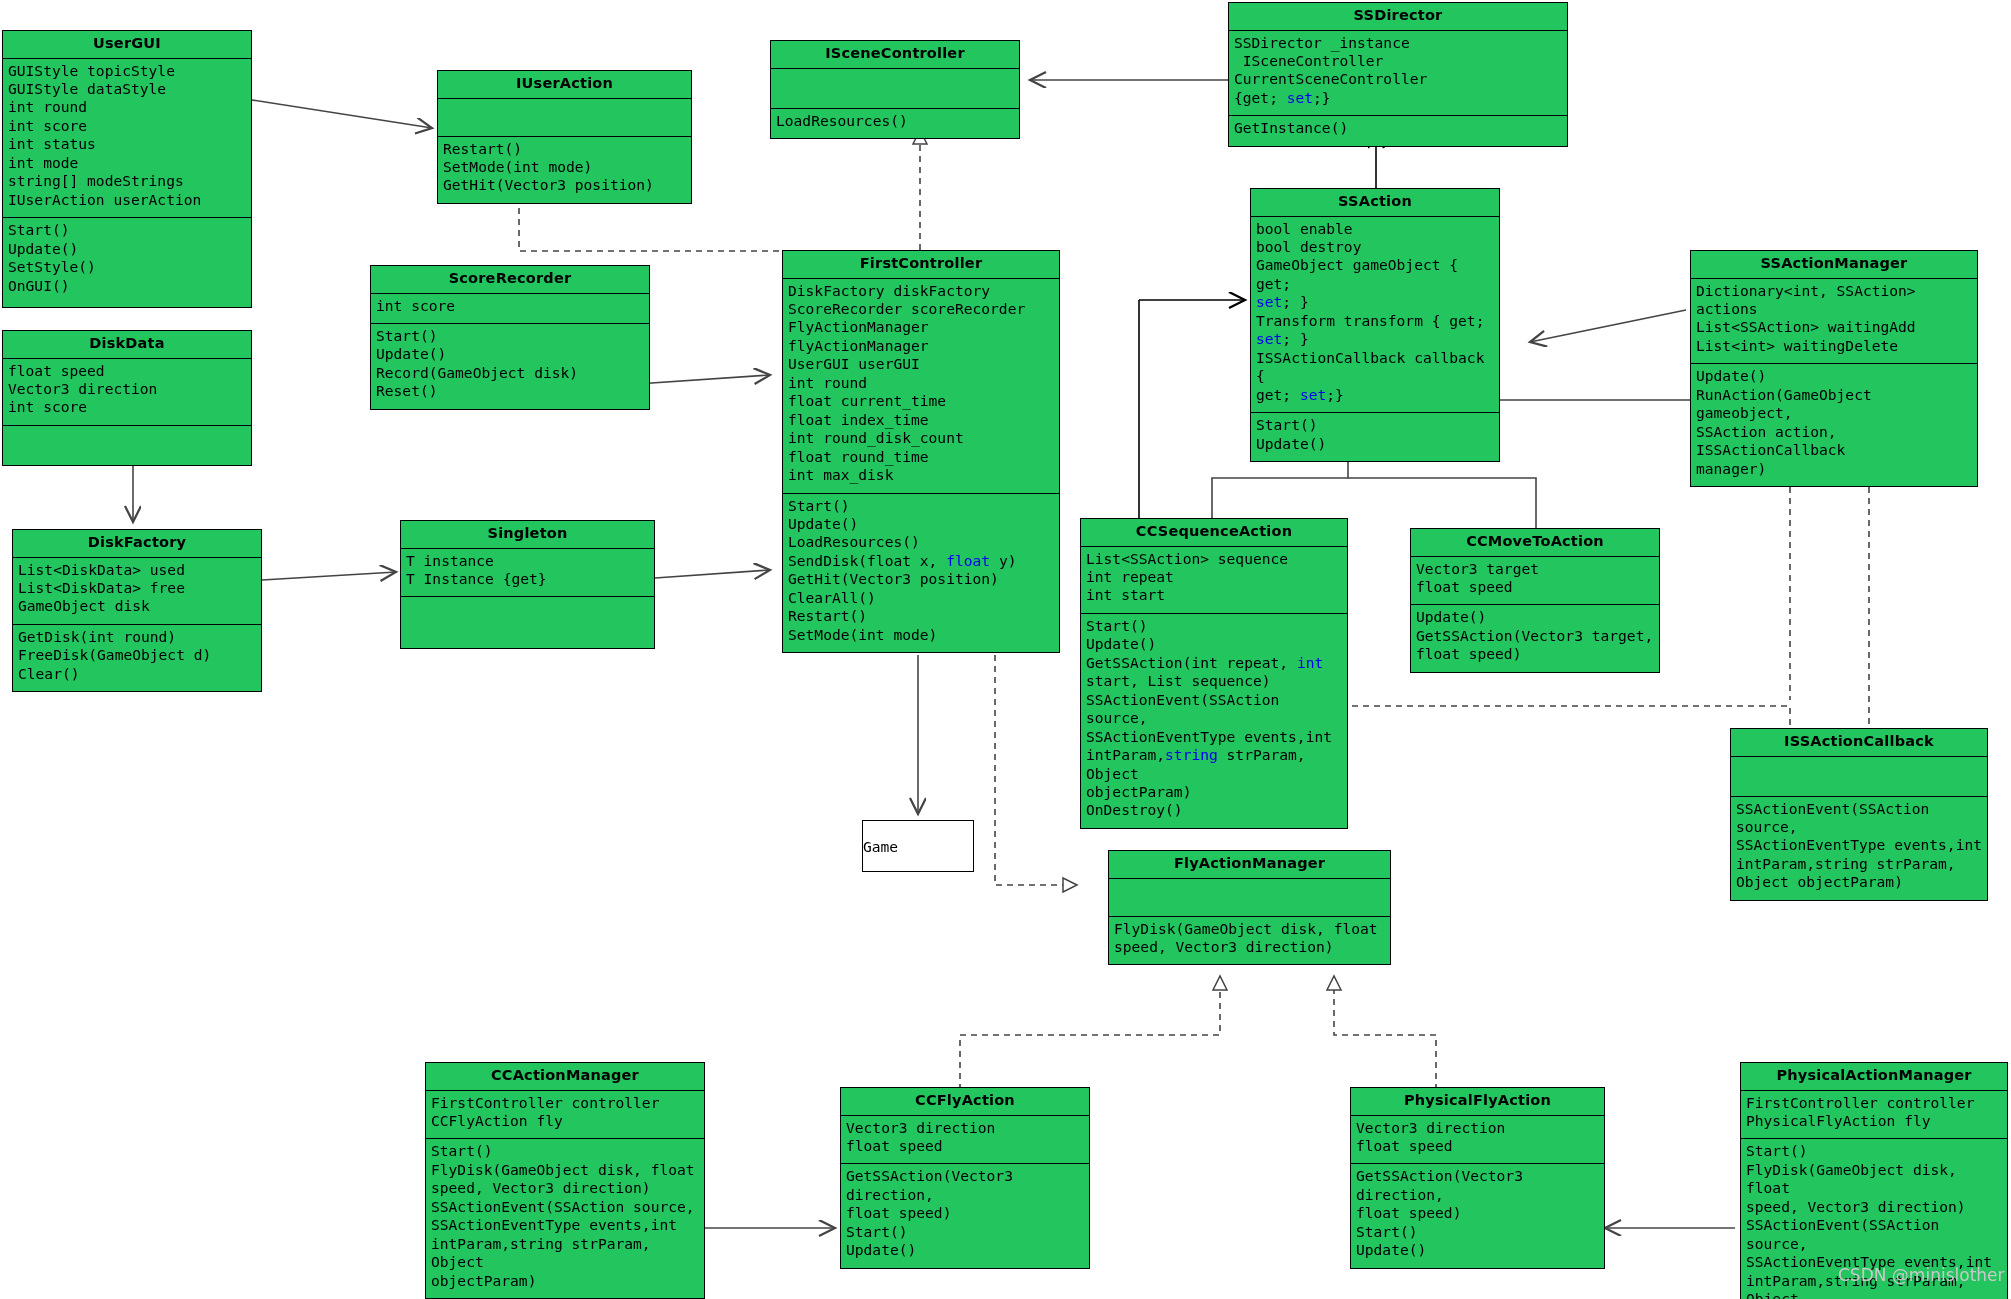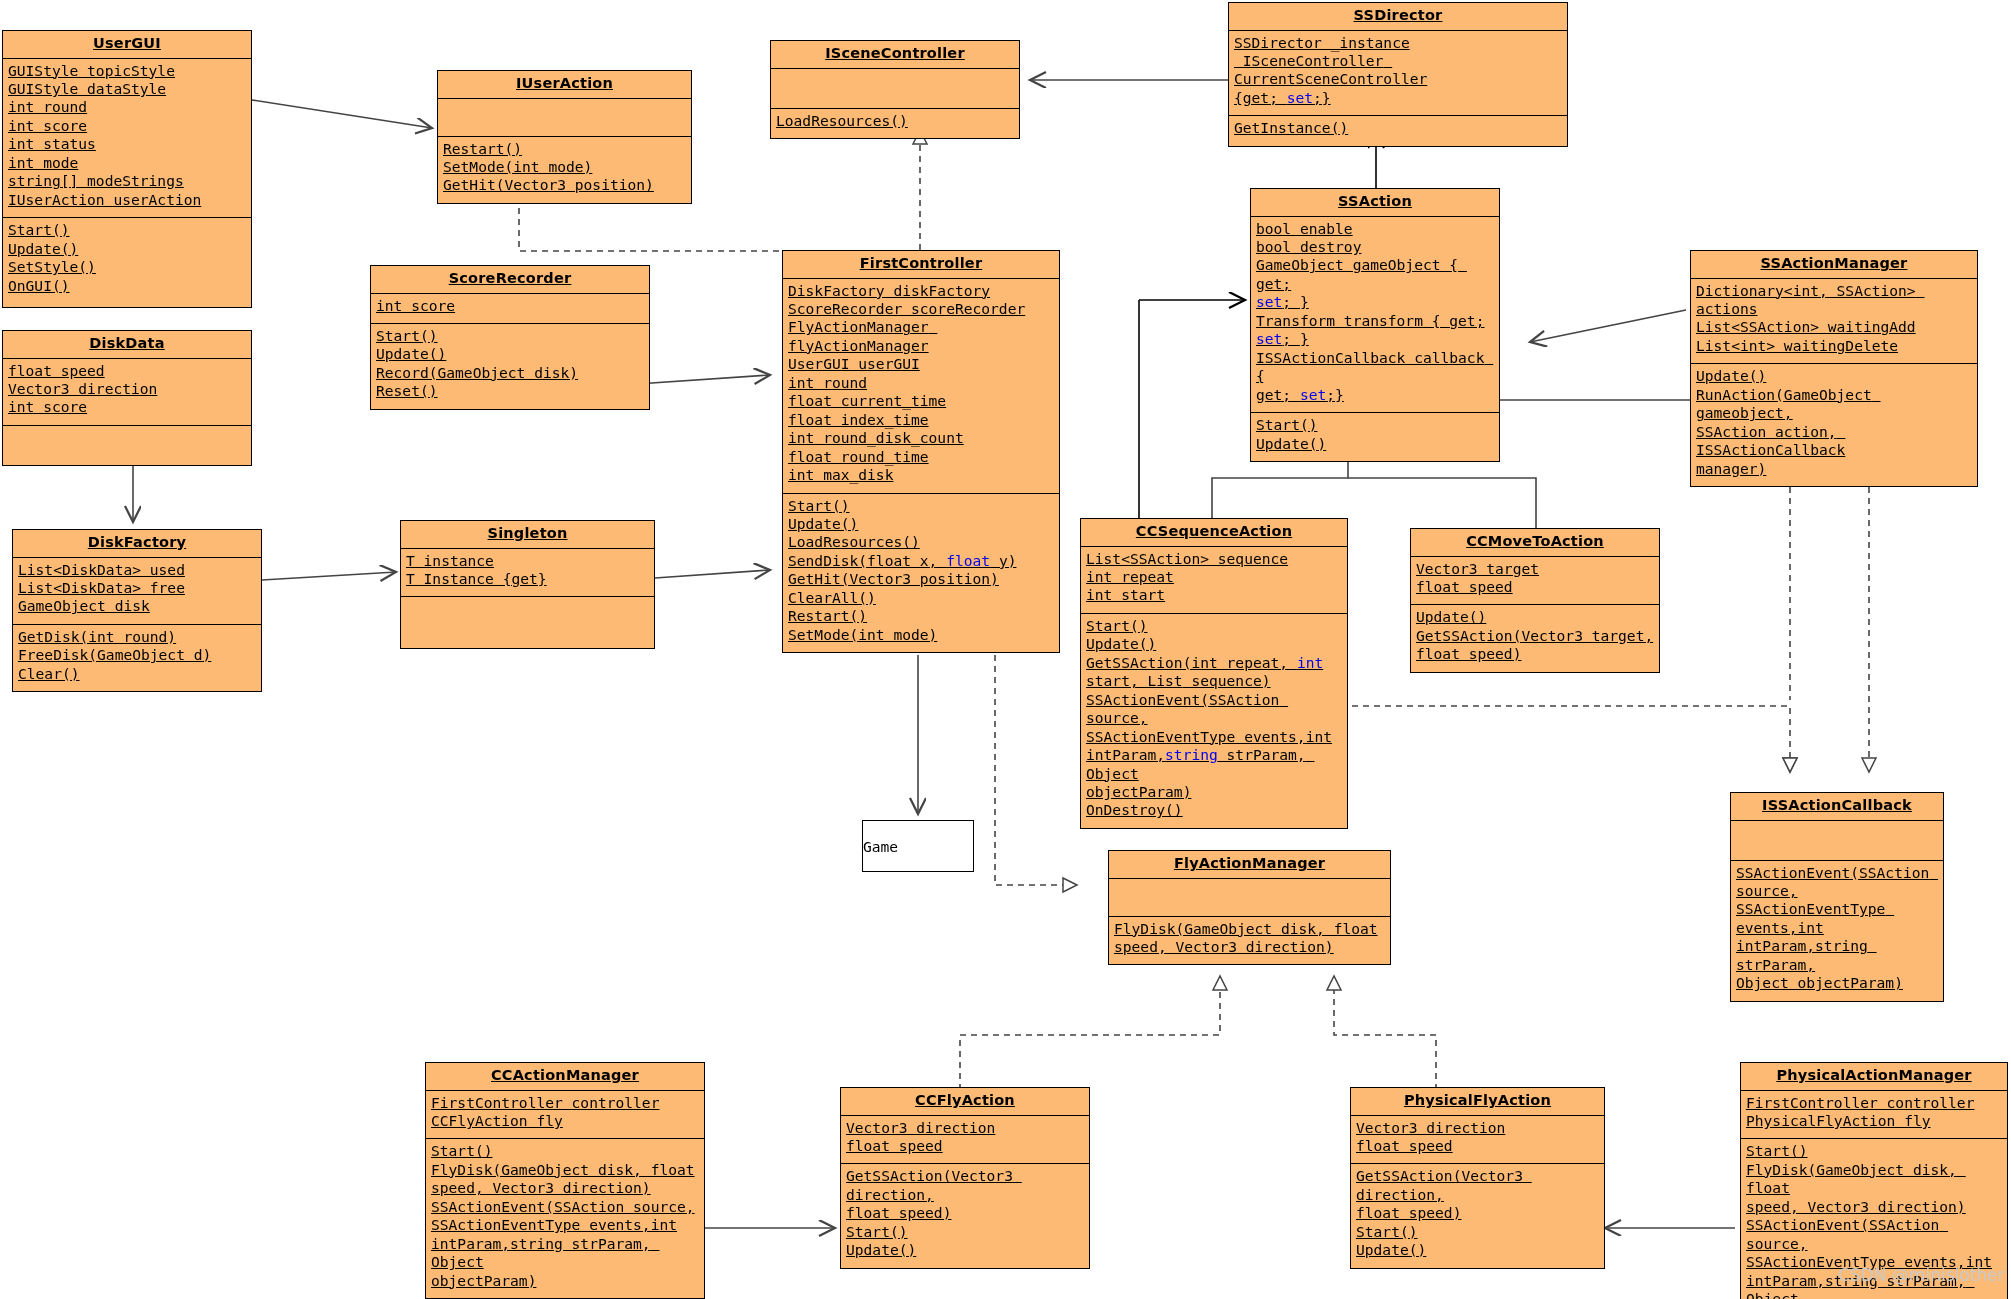--- a/index.html
+++ b/index.html
@@ -1,20 +1,20 @@
 <!DOCTYPE html>
 <html><head>
 <meta charset="utf-8">
 <title>UML Class Diagram</title>
 <style>
   html,body{margin:0;padding:0;background:#ffffff;}
   body{font-family:"DejaVu Sans Mono", monospace;}
   #canvas{position:relative;width:2011px;height:1299px;background:#ffffff;overflow:hidden;}
   svg.edges{position:absolute;left:0;top:0;width:2011px;height:1299px;pointer-events:none;}
-  .cls{position:absolute;box-sizing:border-box;border:1.6px solid #000;background:#fdba74;text-decoration:underline;}
+  .cls{position:absolute;box-sizing:border-box;border:1.6px solid #000;background:#22c55e;}
   .cls .title{
     text-align:center;font-family:"DejaVu Sans", sans-serif;font-weight:bold;
     font-size:14.5px;line-height:1.35;padding:3px 4px 4px 4px;border-bottom:1.6px solid #000;
     color:#000;letter-spacing:.2px;
   }
   .cls .sec{
     padding:3px 5px 8px 5px;font-family:"DejaVu Sans Mono", monospace;
     font-size:14.6px;line-height:1.265;color:#000;white-space:pre-wrap;word-break:normal;
   }
   .cls .sec.border{border-bottom:1.6px solid #000;}
@@ -218,21 +218,21 @@
     <div class="sec border"><span class="row">List&lt;SSAction&gt; sequence</span><span class="row">int repeat</span><span class="row">int start</span></div>
     <div class="sec"><span class="row">Start()</span><span class="row">Update()</span><span class="row">GetSSAction(int repeat, <span class="kw">int</span></span><span class="row">start, List<ssaction> sequence)</ssaction></span><span class="row">SSActionEvent(SSAction source,</span><span class="row">SSActionEventType events,int</span><span class="row">intParam,<span class="kw">string</span> strParam, Object</span><span class="row">objectParam)</span><span class="row">OnDestroy()</span></div>
   </div>
 
   <div class="cls" style="left:1410px;top:528px;width:250px;">
     <div class="title">CCMoveToAction</div>
     <div class="sec border"><span class="row">Vector3 target</span><span class="row">float speed</span></div>
     <div class="sec"><span class="row">Update()</span><span class="row">GetSSAction(Vector3 target,</span><span class="row">float speed)</span></div>
   </div>
 
-  <div class="cls" style="left:1730px;top:792px;width:214px;">
+  <div class="cls" style="left:1730px;top:728px;width:258px;">
     <div class="title">ISSActionCallback</div>
     <div class="sec border" style="min-height:28px;"></div>
     <div class="sec"><span class="row">SSActionEvent(SSAction source,</span><span class="row">SSActionEventType events,int</span><span class="row">intParam,string strParam,</span><span class="row">Object objectParam)</span></div>
   </div>
 
   <div class="cls" style="left:1108px;top:850px;width:283px;">
     <div class="title">FlyActionManager</div>
     <div class="sec border" style="min-height:26px;"></div>
     <div class="sec"><span class="row">FlyDisk(GameObject disk, float</span><span class="row">speed, Vector3 direction)</span></div>
   </div>

